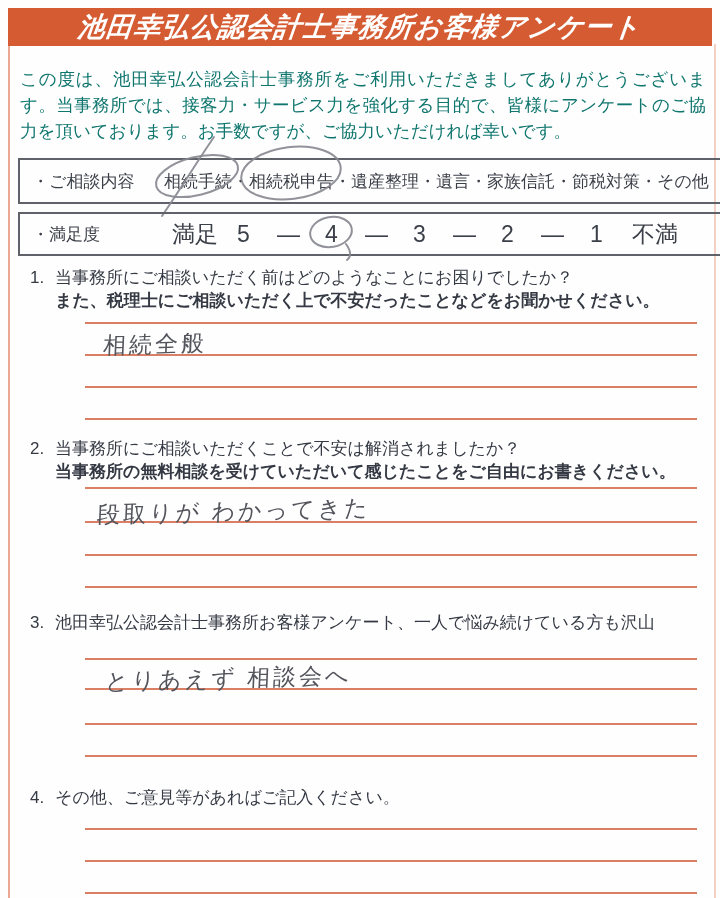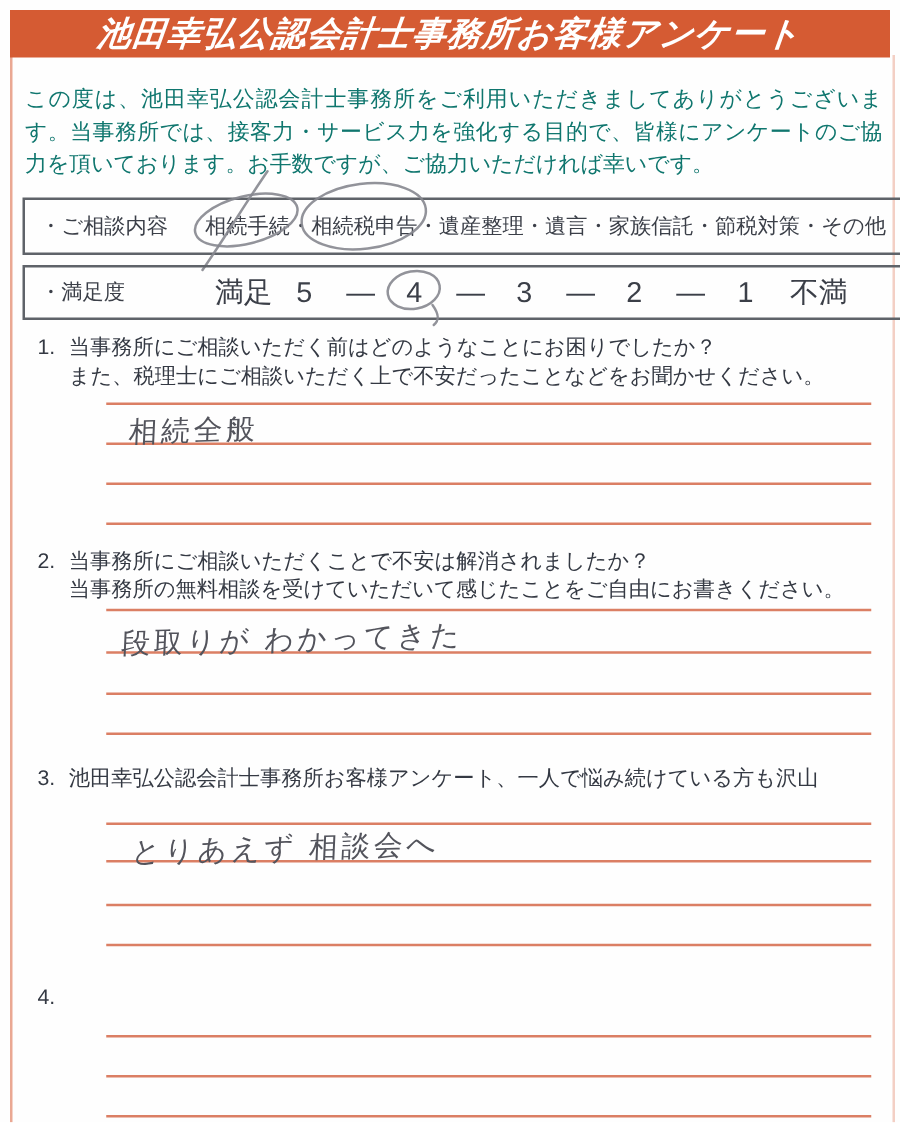--- a/index.html
+++ b/index.html
@@ -50,21 +50,21 @@
   .sat-item{
     position:absolute;top:50%;transform:translateY(-50%);
     font-size:23px;white-space:nowrap;
   }
 
   .rule{position:absolute;left:85px;width:612px;height:2px;background:#db7f64;}
 
   .q{position:absolute;left:30px;width:668px;font-size:17px;line-height:23px;color:#343943;}
   .q .row{display:flex;}
   .q .num{flex:0 0 25px;}
-  .q .l2{display:block;}
+  .q .l2{display:block;font-weight:bold;}
   .q .l2.indent{padding-left:25px;}
 
   .hand{
     position:absolute;
     font-size:23px;color:#53545c;letter-spacing:3px;
     transform:rotate(-1.5deg) skewX(-4deg);
     white-space:nowrap;
   }
 
   .pen{position:absolute;pointer-events:none;}
@@ -149,19 +149,20 @@
   </div>
   <div class="rule" style="top:658px;"></div>
   <div class="rule" style="top:688px;"></div>
   <div class="rule" style="top:723px;"></div>
   <div class="rule" style="top:755px;"></div>
   <div class="hand" style="left:105px;top:663px;">とりあえず 相談会へ</div>
 
   <div class="q" style="top:786px;">
     <div class="row">
       <span class="num">4.</span>
+      <span>その他、ご意見等があればご記入ください。</span>
     </div>
   </div>
   <div class="rule" style="top:828px;"></div>
   <div class="rule" style="top:860px;"></div>
   <div class="rule" style="top:892px;"></div>
 
 </div>
 
 </body></html>

